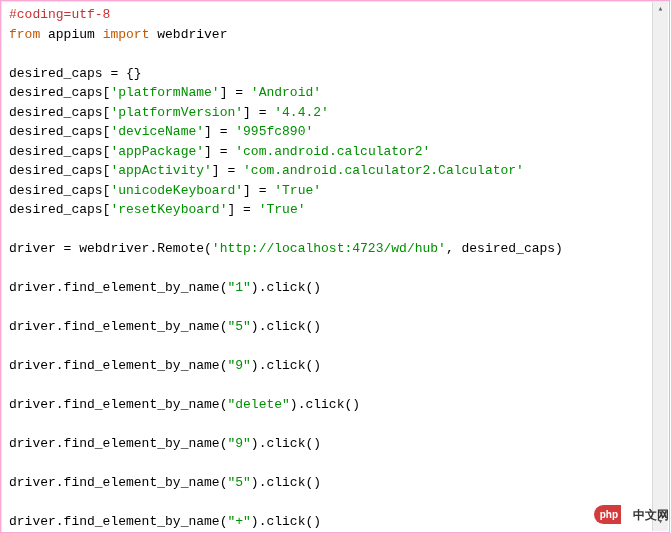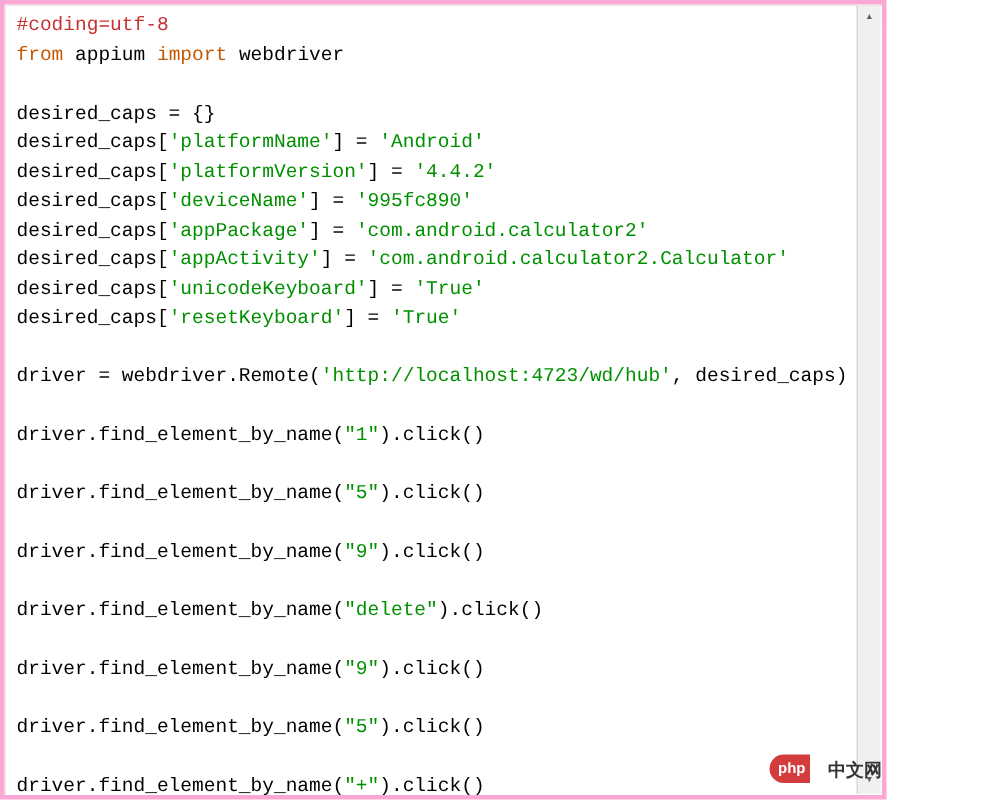--- a/index.html
+++ b/index.html
@@ -7,23 +7,23 @@
     width: 671px;
     height: 533px;
     background: #ffffff;
     font-family: Consolas, Monaco, 'Courier New', monospace;
     font-size: 13px;
     line-height: 1.5;
     position: relative;
     overflow: hidden;
   }
   .frame {
-    width: 591px;
+    width: 670px;
     height: 533px;
-    border: 3px solid #f9a8d4;
+    border: 1px solid #f9a8d4;
     box-shadow: inset 1px 1px 0 #e8e8e8;
     background: #ffffff;
     position: relative;
     overflow: hidden;
   }
   .scrollbar {
     position: absolute;
     right: 1px;
     top: 1px;
     width: 16px;

